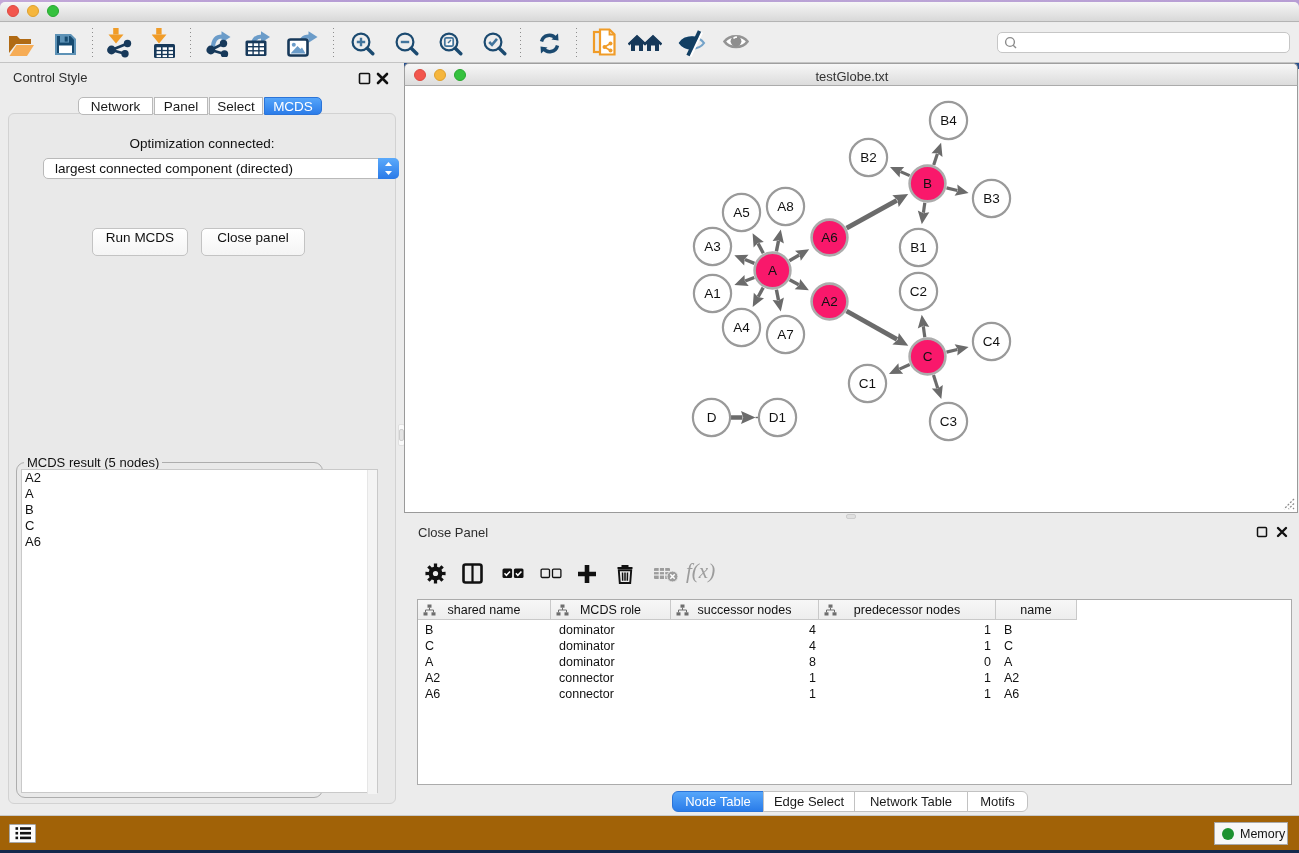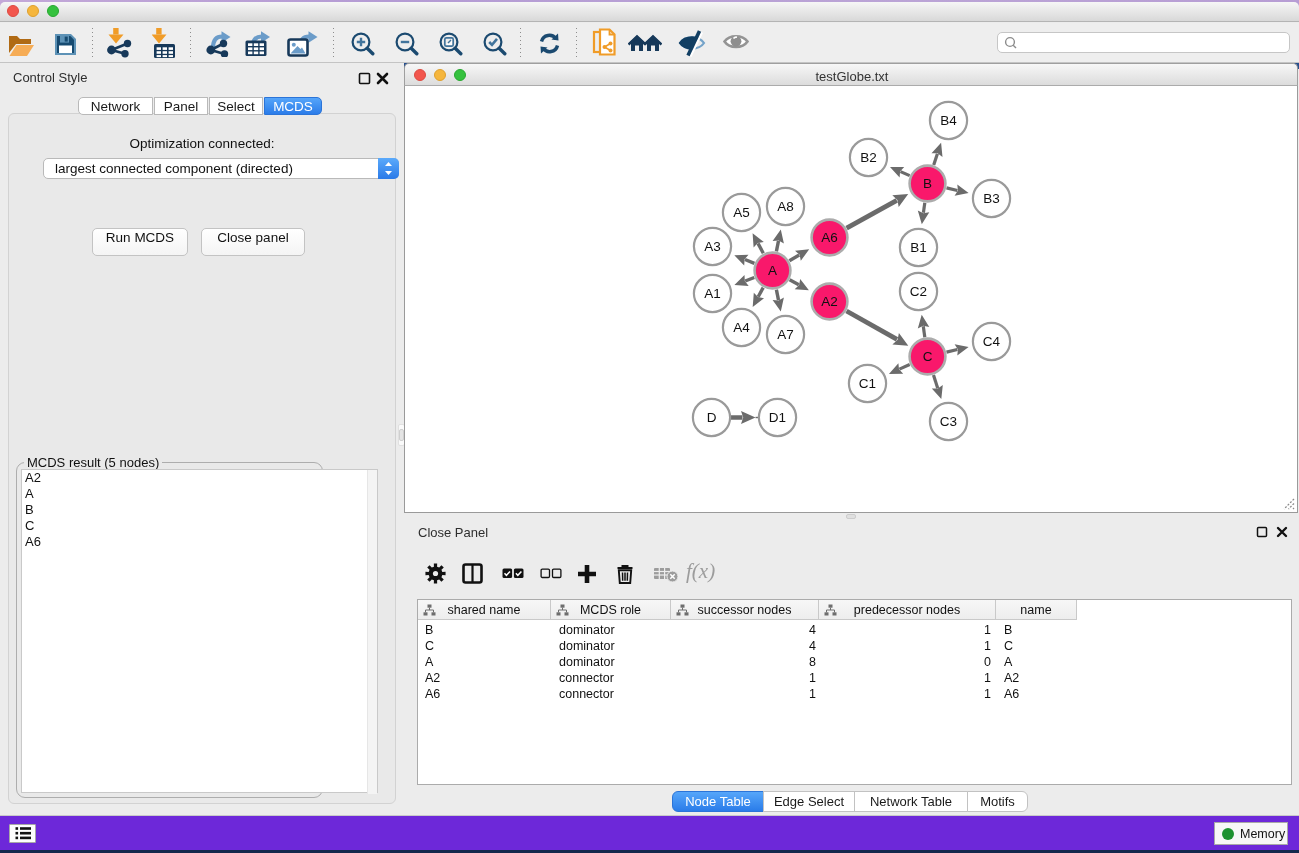--- a/index.html
+++ b/index.html
@@ -42,21 +42,21 @@
 #navycorner2{position:absolute;left:1294px;top:63px;width:5px;height:6px;background:#27508e;}
 
 #tp-title{position:absolute;left:418px;top:525px;font-size:13px;color:#2e2e2e;}
 #tp-toolbar{position:absolute;left:404px;top:553px;width:895px;height:38px;}
 #table{position:absolute;left:417px;top:599px;width:875px;height:186px;background:#fff;border:1px solid #ababab;padding-left:12px;}
 .th{position:absolute;top:0;height:20px;background:linear-gradient(#f7f7f7,#ededed);border-right:1px solid #c9c9c9;border-bottom:1px solid #c9c9c9;font-size:12.5px;color:#111;text-align:center;line-height:20px;}
 .td{position:absolute;font-size:12.5px;color:#111;height:16px;line-height:16px;}
 .bt{position:absolute;top:791px;height:21px;background:#fff;border:1px solid #c2c2c2;font-size:13px;color:#1a1a1a;text-align:center;line-height:20px;}
 .bt.sel{background:linear-gradient(#56a6fa,#2a7ce9);color:#fff;border-color:#2b74d8;}
 
-#statusbar{position:absolute;left:0;top:815px;width:1299px;height:35px;background:#6d28d9;border-top:1px solid #c9c9c9;}
+#statusbar{position:absolute;left:0;top:815px;width:1299px;height:35px;background:#a16207;border-top:1px solid #c9c9c9;}
 #sb-btn{position:absolute;left:9px;top:8px;width:27px;height:19px;background:#fdfdfd;border:1px solid #a8a8a8;border-radius:1px;}
 #mem{position:absolute;right:11px;top:6px;width:74px;height:23px;background:#f7f7f7;border:1px solid #a8a8a8;border-radius:0;font-size:12.5px;color:#111;}
 #bottomstrip{position:absolute;left:0;top:850px;width:1299px;height:3px;background:#14284c;}
 </style></head><body>
 
 <div id="titlebar">
 <div class="tl r" style="left:7px;top:3px;"></div>
 <div class="tl y" style="left:27px;top:3px;"></div>
 <div class="tl g" style="left:47px;top:3px;"></div>
 </div>

